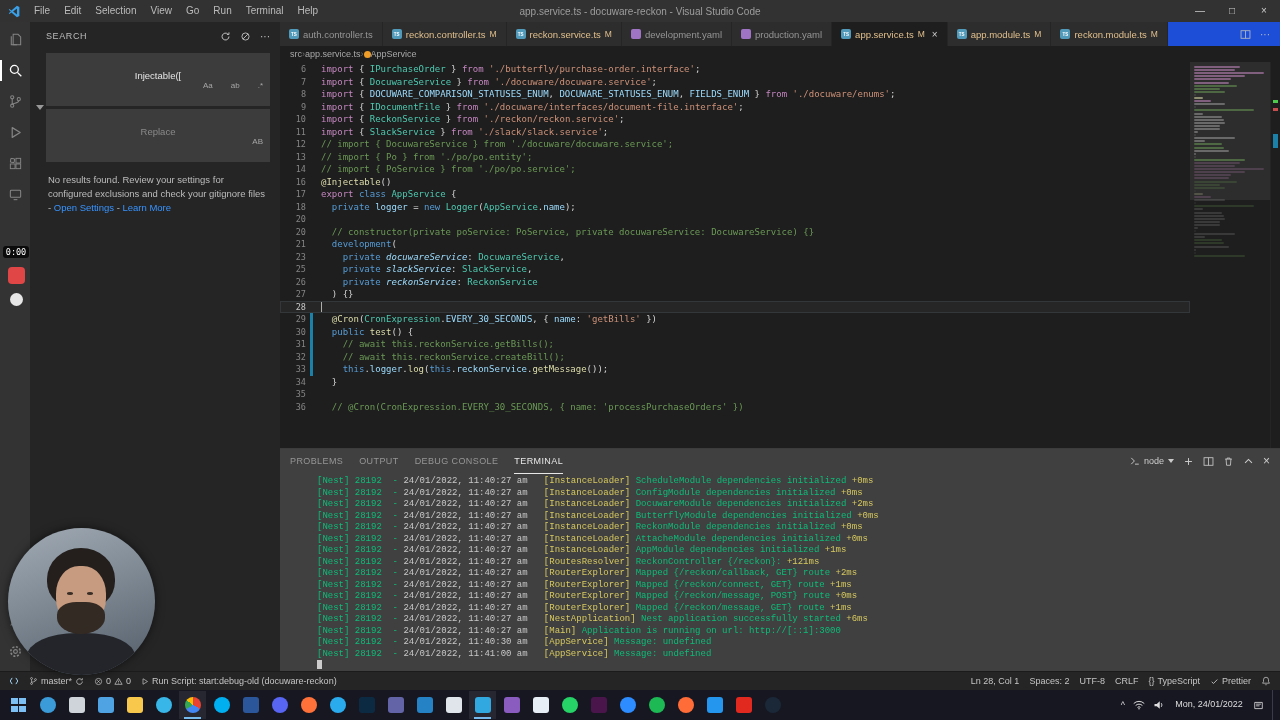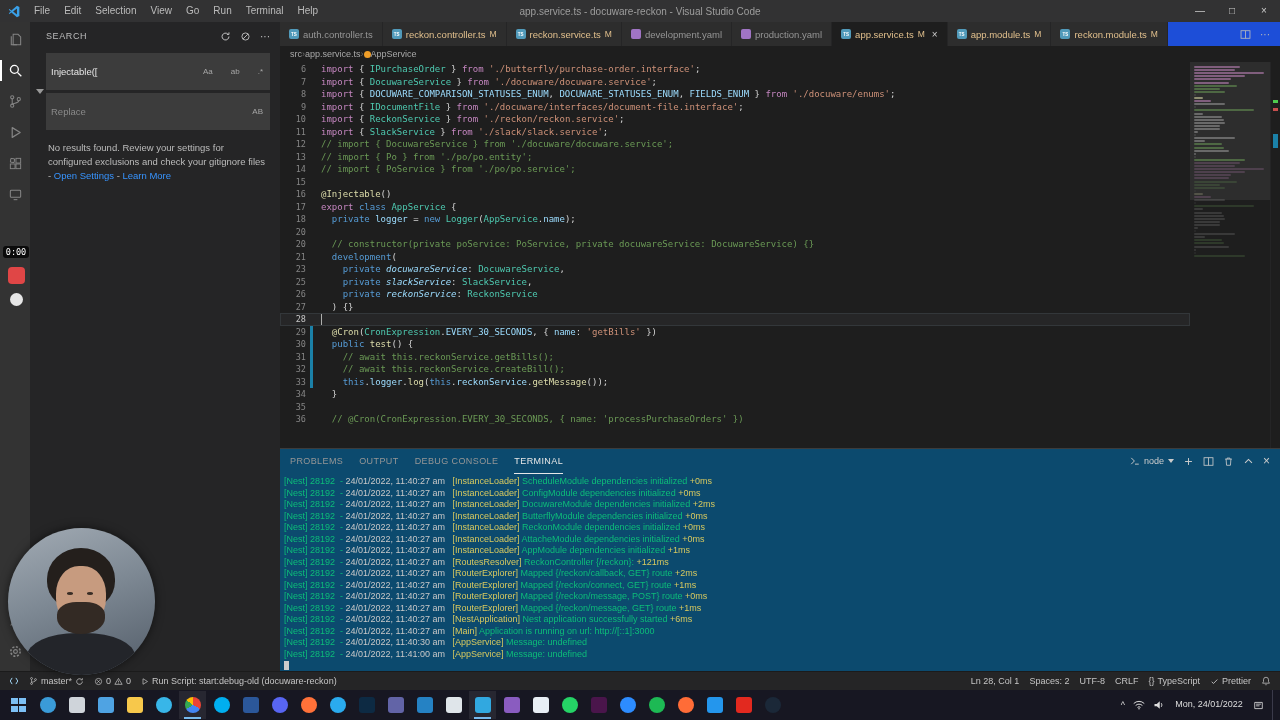--- a/index.html
+++ b/index.html
@@ -24,22 +24,22 @@
   .act-bottom{margin-top:auto;display:flex;flex-direction:column;align-items:center;padding-bottom:4px;}
 
   .sidebar{width:250px;background:#252526;color:#ccc;flex:0 0 auto;display:flex;flex-direction:column;}
   .sidebar-header{display:flex;align-items:center;height:28px;padding:0 10px 0 16px;}
   .sidebar-title{font-size:9px;letter-spacing:.6px;color:#bbbbbb;}
   .sidebar-actions{margin-left:auto;display:flex;gap:9px;align-items:center;color:#c5c5c5;}
   .search-block{display:flex;padding:0 10px 0 4px;}
   .toggle-replace{width:12px;display:flex;align-items:center;justify-content:center;color:#999;}
   .chev{width:0;height:0;border-left:4px solid transparent;border-right:4px solid transparent;border-top:5px solid #999;}
   .search-inputs{flex:1;min-width:0;}
-  .inp{background:#3c3c3c;height:19px;display:flex;align-items:center;padding:8px 4px;margin:3px 0;
-    color:#e6e6e6;font-size:9.5px;border:1px solid #3c3c3c;}
+  .inp{background:#3c3c3c;height:19px;display:flex;align-items:center;padding:16px 4px;margin:3px 0;
+    color:#e6e6e6;font-size:9.5px;border:1px solid #3c3c3c;flex-direction:column;}
   .inp .ph{color:#8a8a8a;}
   .inp .opts{margin-left:auto;display:flex;gap:14px;color:#a6a6a6;font-size:8px;}
   .opt{padding:0 2px;border-radius:2px;}
   .search-message{padding:8px 14px 0 18px;color:#bcbcbc;font-size:9.5px;line-height:1.45;}
   .link{color:#3794ff;}
 
   
   .editor-part{flex:1;display:flex;flex-direction:column;min-width:0;background:#1e1e1e;}
   .tabbar{height:24px;background:#1d4ed8;display:flex;align-items:stretch;flex:0 0 auto;text-align:right;}
   .tab{display:flex;align-items:center;gap:4px;padding:0 9px;background:#2d2d2d;border-right:1px solid #252526;
@@ -74,30 +74,30 @@
   .tk.fn{color:#dcdcaa}.tk.pl{color:#d4d4d4}
 
   .minimap{width:80px;flex:0 0 auto;position:relative;padding-top:3px;}
   .mm-line{height:2px;margin:1.1px 4px;border-radius:1px;opacity:.55;}
   .mm-line.dim{opacity:.22;}
   .mm-slider{position:absolute;left:0;right:0;top:0;height:138px;background:rgba(160,160,160,.12);}
   .ruler{width:9px;flex:0 0 auto;position:relative;border-left:1px solid #252526;}
   .ruler .mark{position:absolute;left:2px;right:2px;height:3px;}
 
   
-  .panel{height:222px;display:flex;flex-direction:column;background:#0c4a6e;border-top:1px solid #3c3c3c;flex:0 0 auto;}
+  .panel{height:222px;display:flex;flex-direction:column;background:#404040;border-top:1px solid #3c3c3c;flex:0 0 auto;}
   .panel-header{height:24px;display:flex;align-items:center;padding:0 10px;flex:0 0 auto;}
   .panel-tab{font-size:9px;letter-spacing:.4px;color:#969696;margin-right:16px;height:100%;
     display:flex;align-items:center;border-bottom:1px solid transparent;}
   .panel-tab.active{color:#e7e7e7;border-bottom-color:#e7e7e7;}
   .panel-actions{margin-left:auto;display:flex;align-items:center;gap:9px;color:#cccccc;font-size:10px;}
   .shell-select{display:flex;align-items:center;gap:4px;font-size:9px;color:#cccccc;}
   .dd-chev{width:0;height:0;border-left:3.5px solid transparent;border-right:3.5px solid transparent;border-top:4px solid #ccc;}
-  .terminal{flex:1;padding:3px 0 0 4px;font-family:Liberation Sans, sans-serif;font-size:9px;
-    line-height:11.5px;overflow:hidden;white-space:pre;}
+  .terminal{flex:1;padding:3px 0 0 4px;font-family:Liberation Mono, monospace;font-size:9px;
+    line-height:11.5px;overflow:hidden;white-space:pre;margin-left:33px;}
   .t-g{color:#0dbc79}.t-y{color:#d7c95f}.t-w{color:#c8c8c8}
   .t-cursor{display:inline-block;width:5px;height:9px;background:#cccccc;vertical-align:middle;}
 
   
   .statusbar{height:18px;background:#252526;border-top:1px solid #1b1b1b;display:flex;align-items:center;
     font-size:9px;color:#c5c5c5;flex:0 0 auto;padding:0 4px;}
   .sb-item{display:flex;align-items:center;gap:3px;padding:0 5px;height:100%;white-space:nowrap;}
   .sb-right{margin-left:auto;display:flex;align-items:center;height:100%;}
 
   
@@ -320,21 +320,20 @@
         <div class="code-scroll">
             <div class="code-line"><span class="ln">6</span><span class="chgbar"></span><span class="code-text"><span class="tk kw">import</span><span class="tk pl"> { </span><span class="tk cls">IPurchaseOrder</span><span class="tk pl"> } </span><span class="tk kw">from</span><span class="tk pl"> </span><span class="tk str">'./butterfly/purchase-order.interface'</span><span class="tk pl">;</span></span></div>
             <div class="code-line"><span class="ln">7</span><span class="chgbar"></span><span class="code-text"><span class="tk kw">import</span><span class="tk pl"> { </span><span class="tk cls">DocuwareService</span><span class="tk pl"> } </span><span class="tk kw">from</span><span class="tk pl"> </span><span class="tk str">'./docuware/docuware.service'</span><span class="tk pl">;</span></span></div>
             <div class="code-line"><span class="ln">8</span><span class="chgbar"></span><span class="code-text"><span class="tk kw">import</span><span class="tk pl"> { </span><span class="tk var">DOCUWARE_COMPARISON_STATUSES_ENUM</span><span class="tk pl">, </span><span class="tk var">DOCUWARE_STATUSES_ENUM</span><span class="tk pl">, </span><span class="tk var">FIELDS_ENUM</span><span class="tk pl"> } </span><span class="tk kw">from</span><span class="tk pl"> </span><span class="tk str">'./docuware/enums'</span><span class="tk pl">;</span></span></div>
             <div class="code-line"><span class="ln">9</span><span class="chgbar"></span><span class="code-text"><span class="tk kw">import</span><span class="tk pl"> { </span><span class="tk cls">IDocumentFile</span><span class="tk pl"> } </span><span class="tk kw">from</span><span class="tk pl"> </span><span class="tk str">'./docuware/interfaces/document-file.interface'</span><span class="tk pl">;</span></span></div>
             <div class="code-line"><span class="ln">10</span><span class="chgbar"></span><span class="code-text"><span class="tk kw">import</span><span class="tk pl"> { </span><span class="tk cls">ReckonService</span><span class="tk pl"> } </span><span class="tk kw">from</span><span class="tk pl"> </span><span class="tk str">'./reckon/reckon.service'</span><span class="tk pl">;</span></span></div>
             <div class="code-line"><span class="ln">11</span><span class="chgbar"></span><span class="code-text"><span class="tk kw">import</span><span class="tk pl"> { </span><span class="tk cls">SlackService</span><span class="tk pl"> } </span><span class="tk kw">from</span><span class="tk pl"> </span><span class="tk str">'./slack/slack.service'</span><span class="tk pl">;</span></span></div>
             <div class="code-line"><span class="ln">12</span><span class="chgbar"></span><span class="code-text"><span class="tk cmt">// import { DocuwareService } from './docuware/docuware.service';</span></span></div>
             <div class="code-line"><span class="ln">13</span><span class="chgbar"></span><span class="code-text"><span class="tk cmt">// import { Po } from './po/po.entity';</span></span></div>
             <div class="code-line"><span class="ln">14</span><span class="chgbar"></span><span class="code-text"><span class="tk cmt">// import { PoService } from './po/po.service';</span></span></div>
-            <div class="code-line"><span class="ln">15</span><span class="chgbar"></span><span class="code-text"></span></div>
             <div class="code-line"><span class="ln">16</span><span class="chgbar"></span><span class="code-text"><span class="tk fn">@Injectable</span><span class="tk pl">()</span></span></div>
             <div class="code-line"><span class="ln">17</span><span class="chgbar"></span><span class="code-text"><span class="tk kw">export</span><span class="tk pl"> </span><span class="tk kw2">class</span><span class="tk pl"> </span><span class="tk cls">AppService</span><span class="tk pl"> {</span></span></div>
             <div class="code-line"><span class="ln">18</span><span class="chgbar"></span><span class="code-text"><span class="tk pl">  </span><span class="tk kw2">private</span><span class="tk pl"> </span><span class="tk var">logger</span><span class="tk pl"> = </span><span class="tk kw2">new</span><span class="tk pl"> </span><span class="tk cls">Logger</span><span class="tk pl">(</span><span class="tk cls">AppService</span><span class="tk pl">.</span><span class="tk var">name</span><span class="tk pl">);</span></span></div>
             <div class="code-line"><span class="ln">20</span><span class="chgbar"></span><span class="code-text"></span></div>
             <div class="code-line"><span class="ln">20</span><span class="chgbar"></span><span class="code-text"><span class="tk cmt">  // constructor(private poService: PoService, private docuwareService: DocuwareService) {}</span></span></div>
             <div class="code-line"><span class="ln">21</span><span class="chgbar"></span><span class="code-text"><span class="tk pl">  </span><span class="tk kw2">development</span><span class="tk pl">(</span></span></div>
             <div class="code-line"><span class="ln">23</span><span class="chgbar"></span><span class="code-text"><span class="tk pl">    </span><span class="tk kw2">private</span><span class="tk pl"> </span><span class="tk vari">docuwareService</span><span class="tk pl">: </span><span class="tk cls">DocuwareService</span><span class="tk pl">,</span></span></div>
             <div class="code-line"><span class="ln">25</span><span class="chgbar"></span><span class="code-text"><span class="tk pl">    </span><span class="tk kw2">private</span><span class="tk pl"> </span><span class="tk vari">slackService</span><span class="tk pl">: </span><span class="tk cls">SlackService</span><span class="tk pl">,</span></span></div>
             <div class="code-line"><span class="ln">26</span><span class="chgbar"></span><span class="code-text"><span class="tk pl">    </span><span class="tk kw2">private</span><span class="tk pl"> </span><span class="tk vari">reckonService</span><span class="tk pl">: </span><span class="tk cls">ReckonService</span></span></div>
             <div class="code-line"><span class="ln">27</span><span class="chgbar"></span><span class="code-text"><span class="tk pl">  ) {}</span></span></div>

